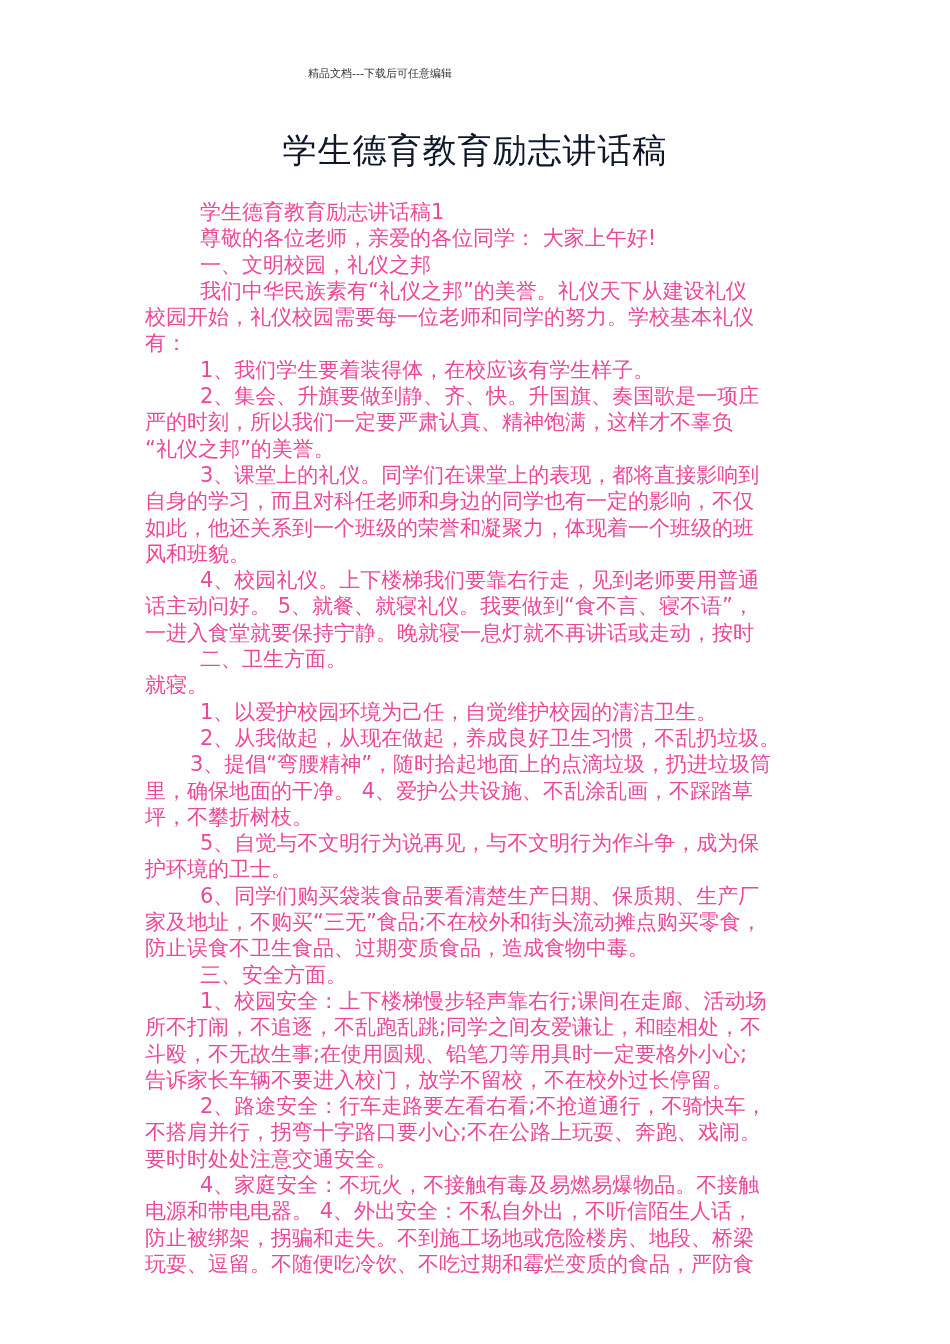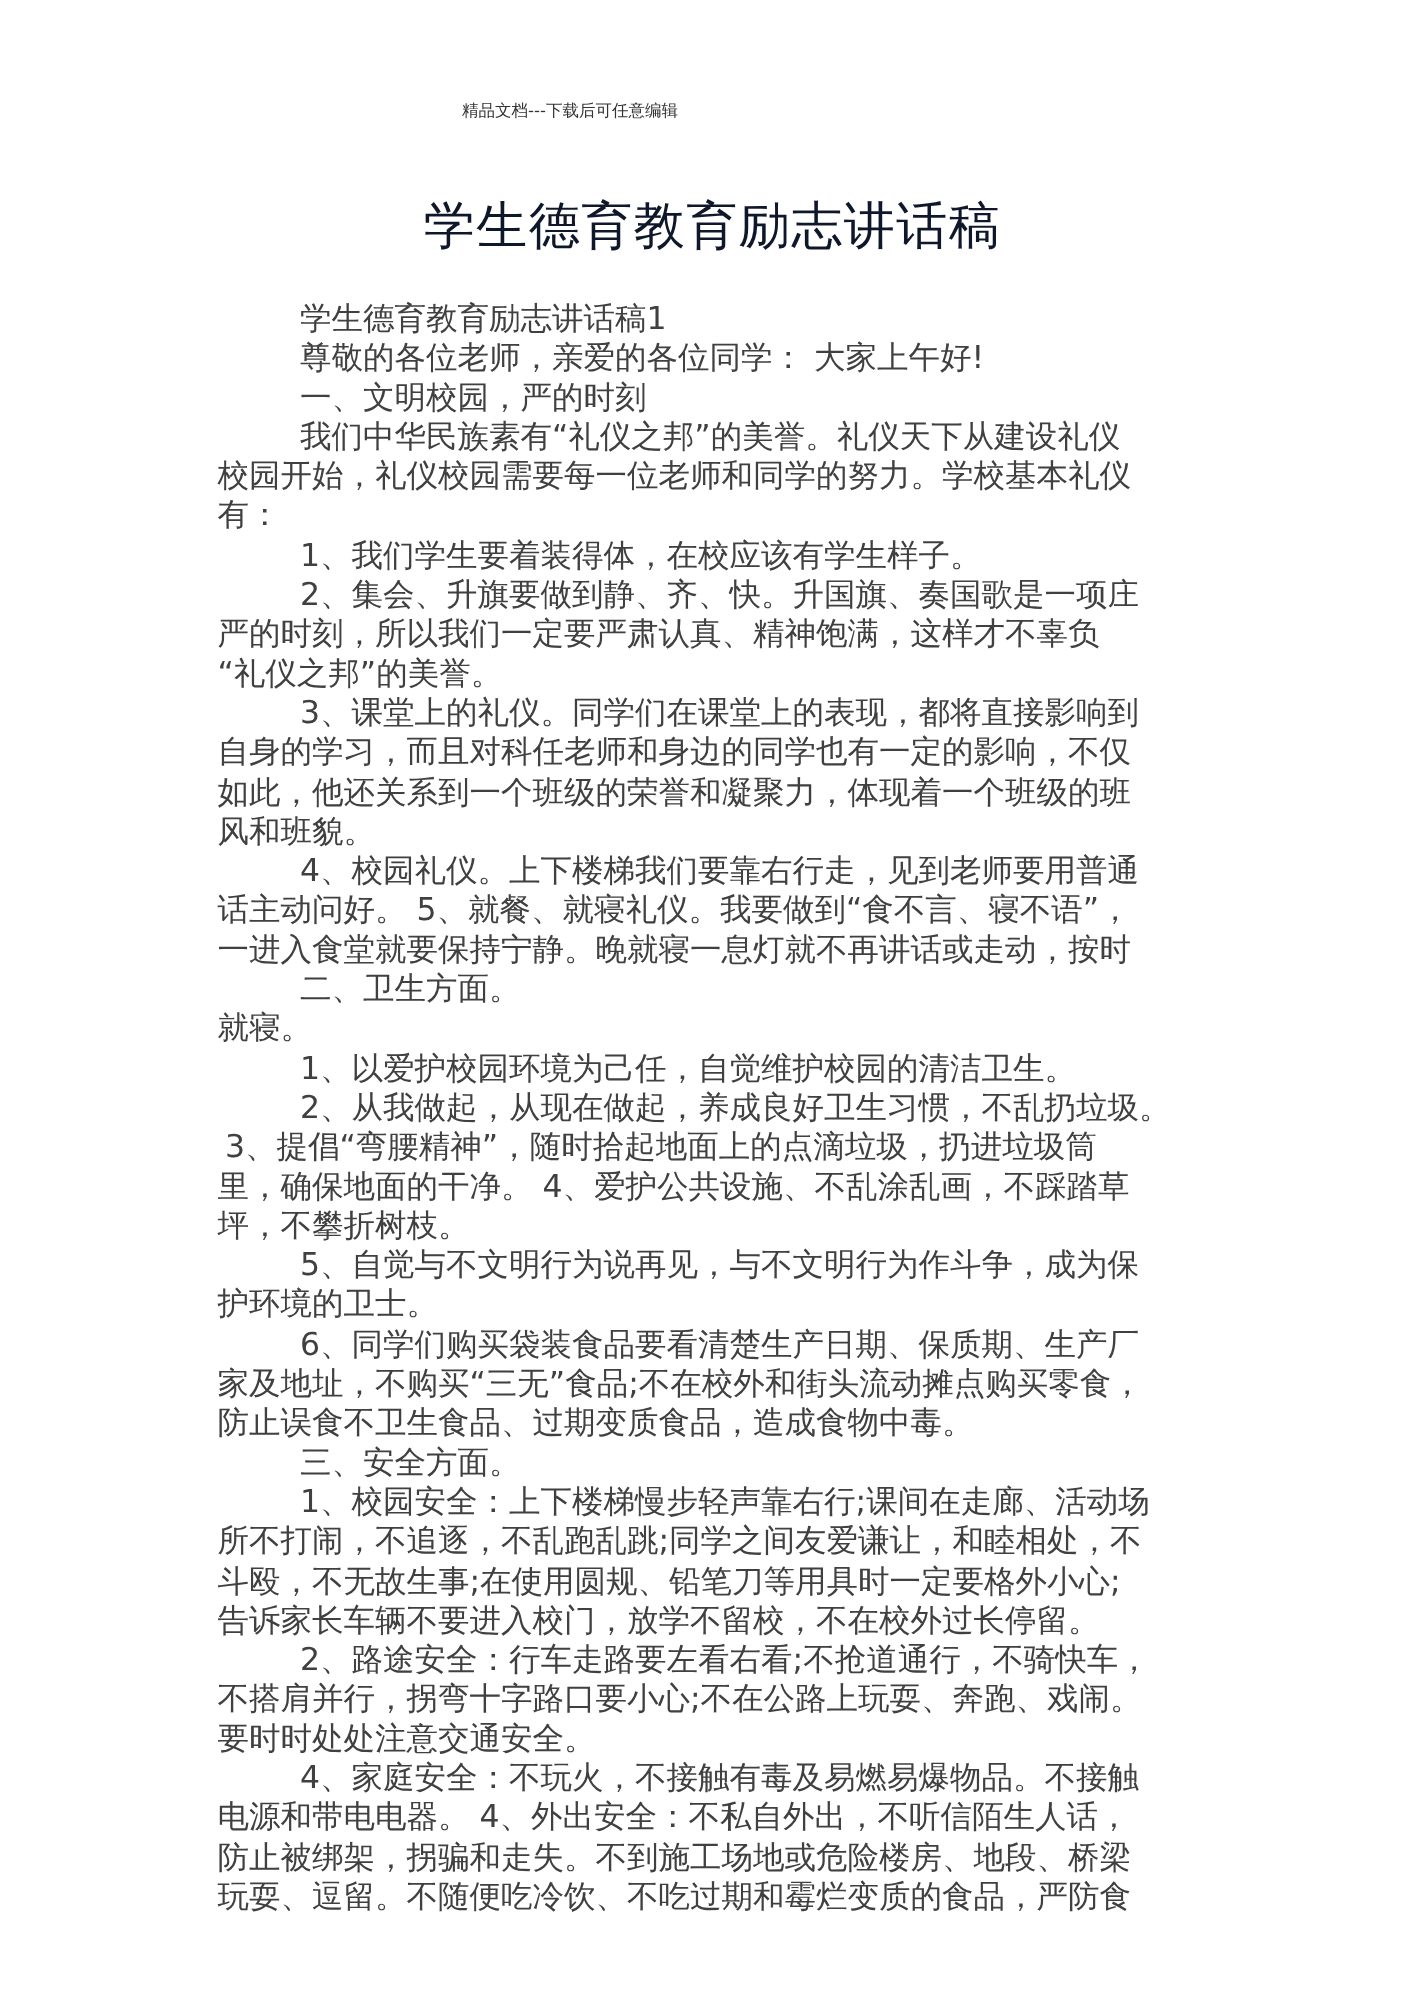--- a/index.html
+++ b/index.html
@@ -6,34 +6,34 @@
   body { width: 950px; height: 1344px; position: relative; overflow: hidden;
          font-family: "DejaVu Serif", "Liberation Serif", serif; color: #111; }
   .header { position: absolute; top: 66px; left: 0; width: 760px; text-align: center;
             font-size: 11px; color: #333; letter-spacing: 0px;
             font-family: "DejaVu Sans", "Liberation Sans", sans-serif; }
   .title { position: absolute; top: 128px; left: 0; width: 950px; text-align: center;
            font-size: 34px; color: #0f172a; letter-spacing: 1px;
            font-family: "DejaVu Sans", "Liberation Sans", sans-serif; font-weight: normal; }
   .body { position: absolute; top: 199px; left: 145px; width: 670px; }
   .line { height: 26.3px; line-height: 26.3px; font-size: 21px; white-space: nowrap;
-          font-family: "DejaVu Sans", "Liberation Sans", sans-serif; color: #404040; }
+          font-family: "DejaVu Sans", "Liberation Sans", sans-serif; color: #ec4899; }
   .indent { padding-left: 55px; }
-  .slight { padding-left: 5px; }
+  .slight { padding-left: 5px; margin-left: 40px; }
 </style>
 </head>
 <body>
 
 <div class="header">精品文档---下载后可任意编辑</div>
 <h1 class="title" style="margin:0;">学生德育教育励志讲话稿</h1>
 
 <div class="body" id="doc-body">
     <div class="line indent">学生德育教育励志讲话稿1</div>
     <div class="line indent">尊敬的各位老师，亲爱的各位同学：  大家上午好!</div>
-    <div class="line indent">一、文明校园，严的时刻</div>
+    <div class="line indent">一、文明校园，礼仪之邦</div>
     <div class="line indent">我们中华民族素有“礼仪之邦”的美誉。礼仪天下从建设礼仪</div>
     <div class="line">校园开始，礼仪校园需要每一位老师和同学的努力。学校基本礼仪</div>
     <div class="line">有：</div>
     <div class="line indent">1、我们学生要着装得体，在校应该有学生样子。</div>
     <div class="line indent">2、集会、升旗要做到静、齐、快。升国旗、奏国歌是一项庄</div>
     <div class="line">严的时刻，所以我们一定要严肃认真、精神饱满，这样才不辜负</div>
     <div class="line">“礼仪之邦”的美誉。</div>
     <div class="line indent">3、课堂上的礼仪。同学们在课堂上的表现，都将直接影响到</div>
     <div class="line">自身的学习，而且对科任老师和身边的同学也有一定的影响，不仅</div>
     <div class="line">如此，他还关系到一个班级的荣誉和凝聚力，体现着一个班级的班</div>

